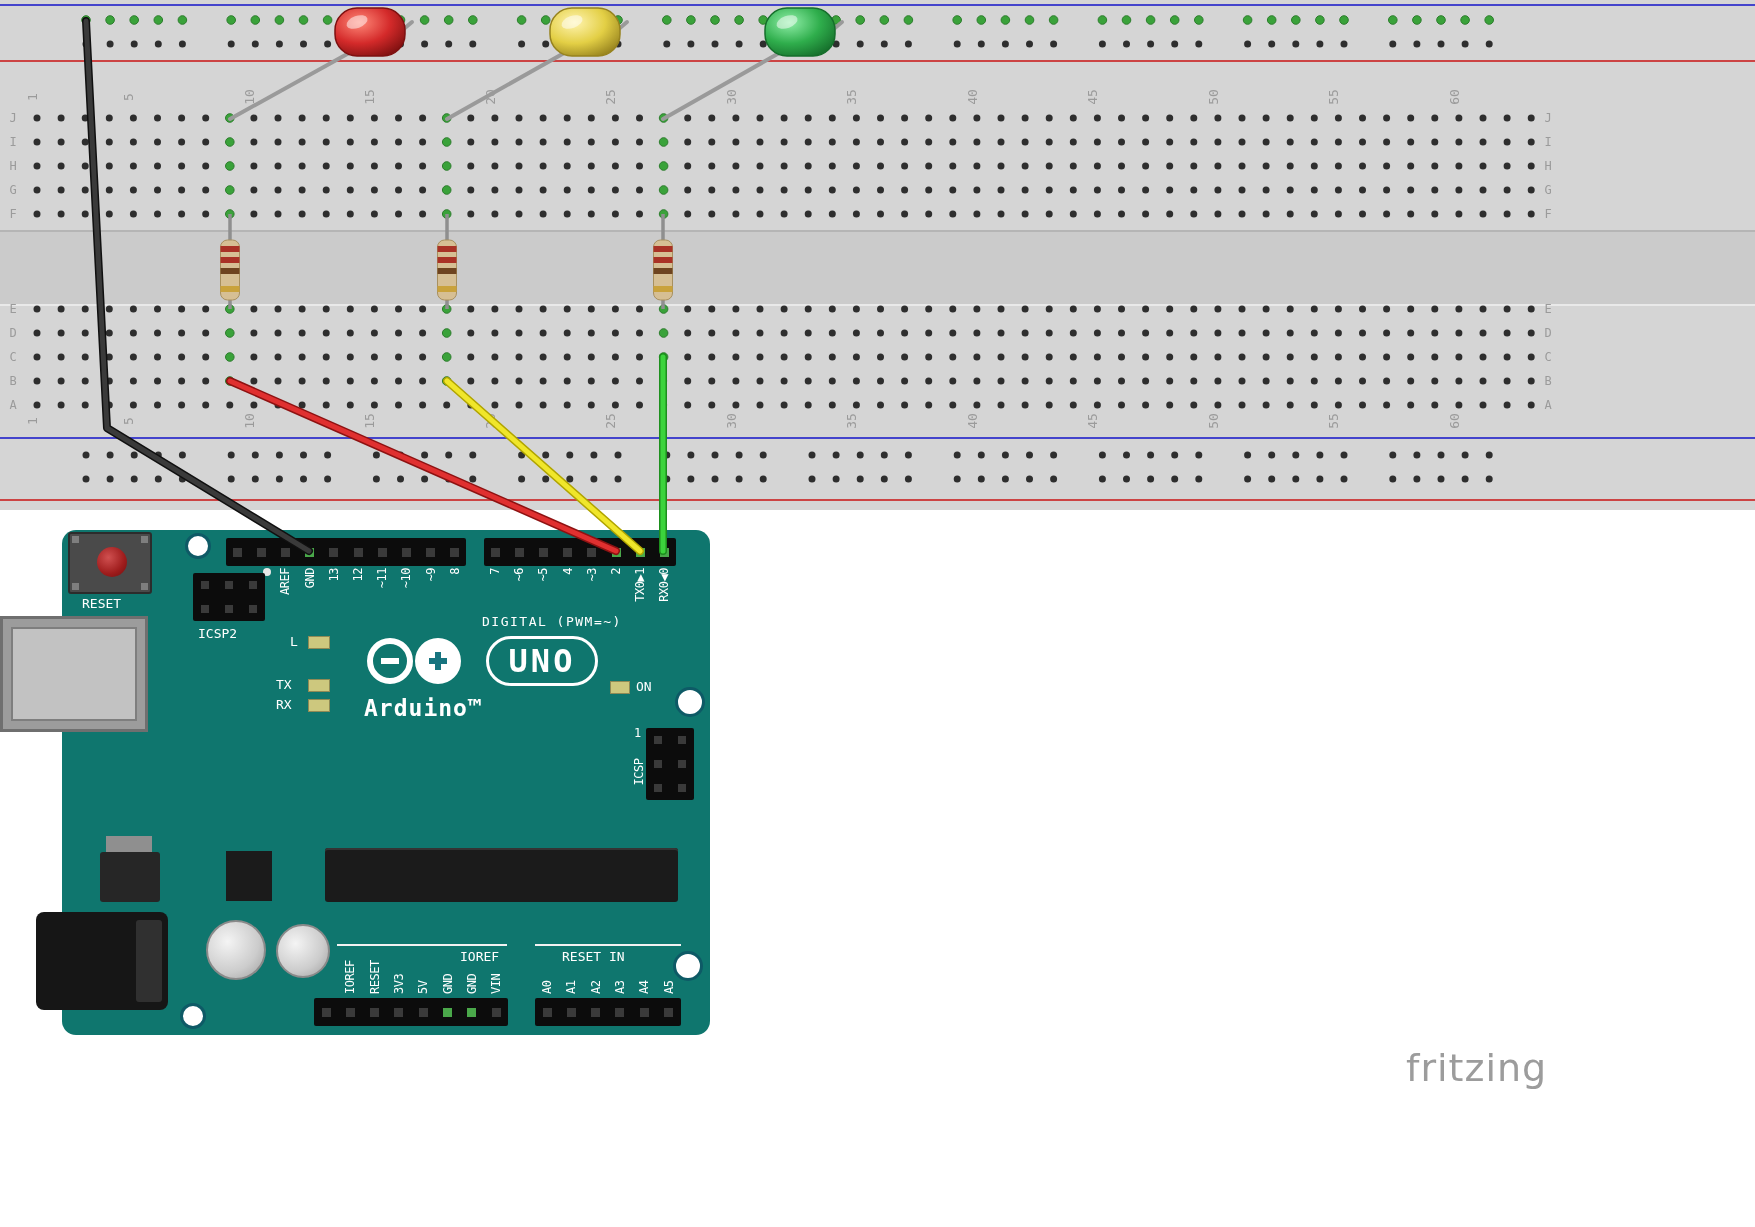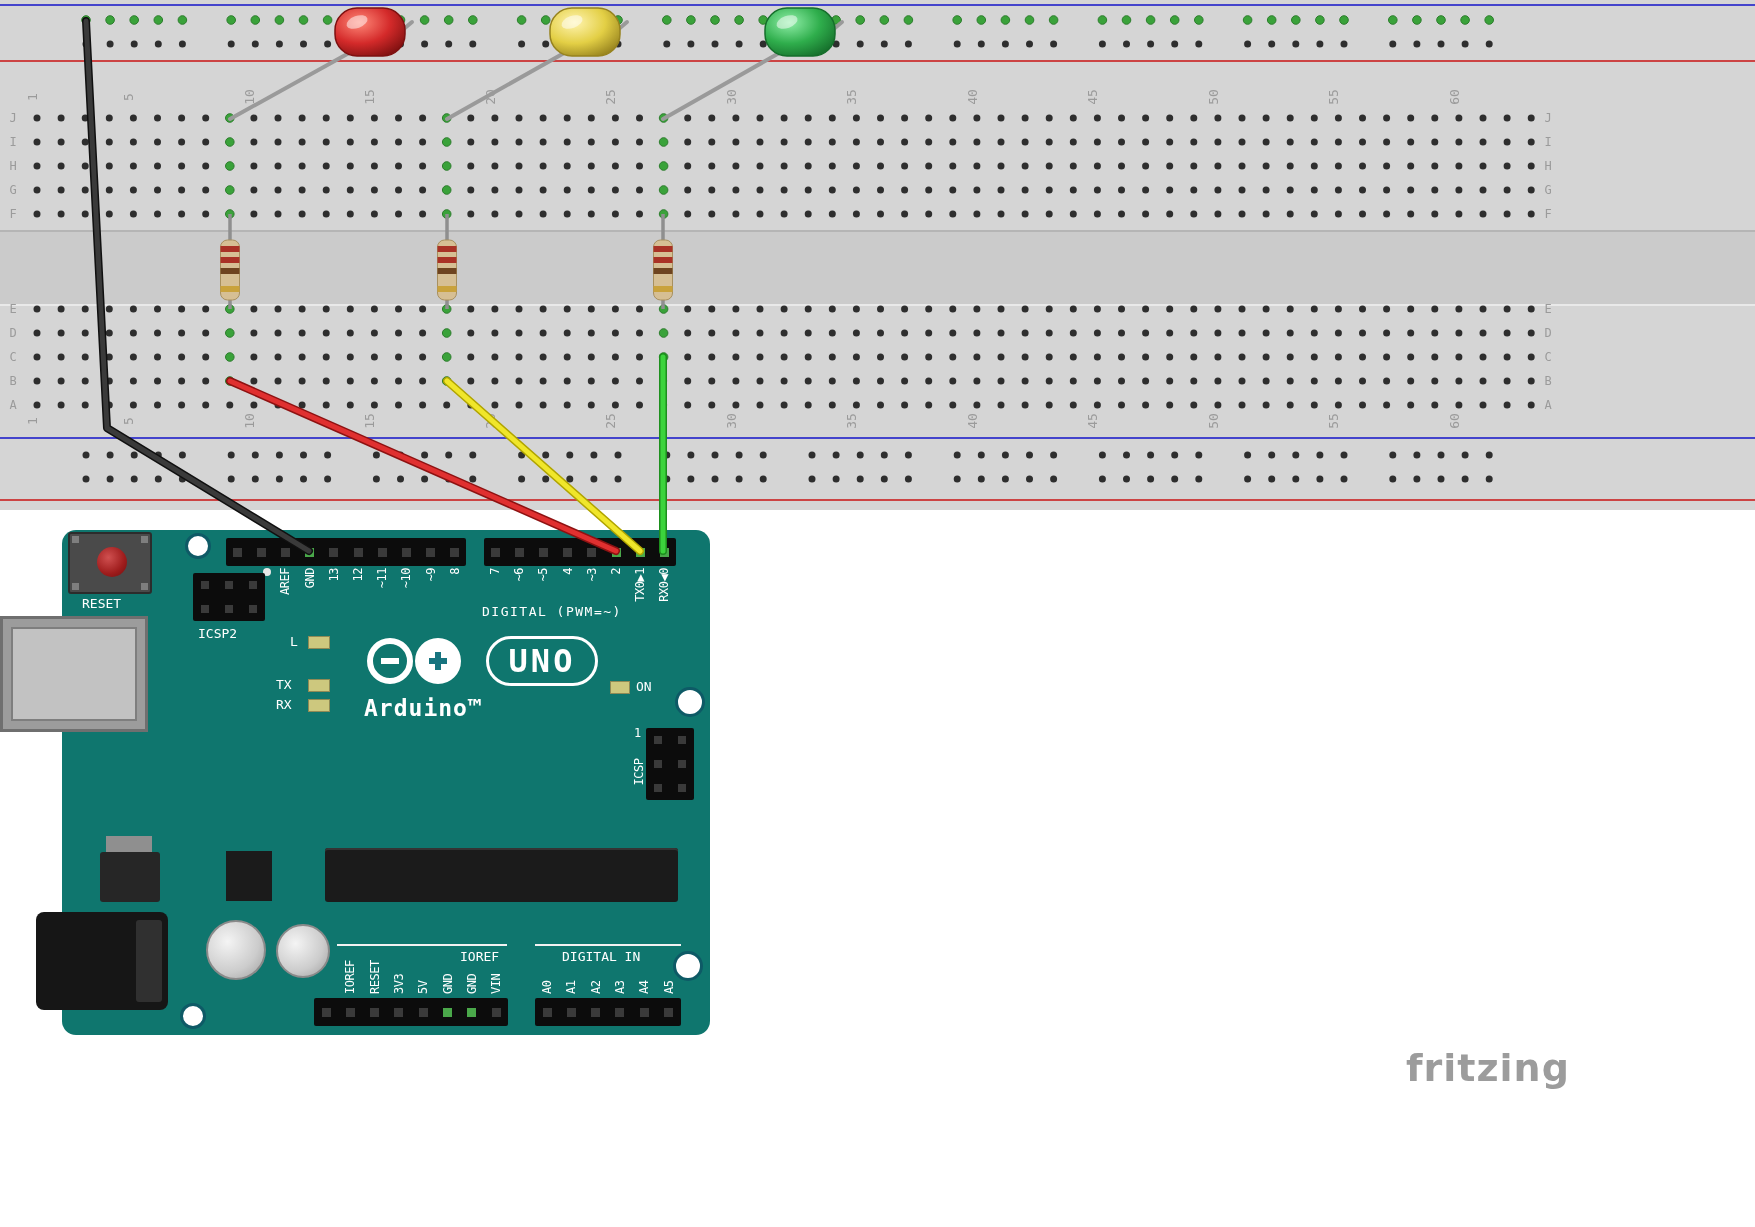--- a/index.html
+++ b/index.html
@@ -51,26 +51,26 @@
          background:radial-gradient(circle at 35% 35%, #f4f4f4, #cccccc 60%, #9d9d9d);
          border:2px solid #8a8a8a; }
   .smd { position:absolute; width:22px; height:13px; background:#cdc87e; border:1px solid #8f8a55; }
   .wdot { position:absolute; left:201px; top:38px; width:8px; height:8px;
           border-radius:50%; background:#e8e8e8; }
   #uno-badge { position:absolute; left:424px; top:106px; width:112px; height:50px;
                border:3px solid #fff; border-radius:26px; color:#fff; font-size:32px;
                font-weight:bold; text-align:center; line-height:45px; letter-spacing:3px; }
   #brand { position:absolute; left:302px; top:165px; color:#fff; font-size:23px;
            font-weight:bold; letter-spacing:1px; }
-  #digital-label { position:absolute; left:420px; top:74px; color:#fff; font-size:13px;
+  #digital-label { position:absolute; left:420px; top:84px; color:#fff; font-size:13px;
                    letter-spacing:1.5px; }
   .logo { position:absolute; left:298px; top:96px; }
 
   #watermark { position:absolute; left:1406px; top:1046px; font-family:"DejaVu Sans",sans-serif;
-               font-weight:bold; font-size:38px; color:#9c9c9c; letter-spacing:1px; }
+               font-weight:normal; font-size:38px; color:#9c9c9c; letter-spacing:1px; }
 </style>
 </head>
 <body>
 
 <div id="breadboard" style="background: rgb(213, 213, 213);">
   <div class="bbline" id="line-blue-top" style="top: 4px; background: rgb(68, 68, 204);"></div>
   <div class="bbline" id="line-red-top" style="top: 60px; background: rgb(204, 68, 68);"></div>
   <div id="channel" style="background: rgb(203, 203, 203);"></div>
   <div class="bbline" id="line-blue-bot" style="top: 437px; background: rgb(68, 68, 204);"></div>
   <div class="bbline" id="line-red-bot" style="top: 499px; background: rgb(204, 68, 68);"></div>
@@ -127,21 +127,21 @@
   <div class="chip-main"></div>
   <div class="chip-small"></div>
   <div class="reg-tab"></div>
   <div class="reg-body"></div>
   <div class="cap" style="left:144px;top:390px;width:60px;height:60px"></div>
   <div class="cap" style="left:214px;top:394px;width:54px;height:54px"></div>
 
   <div class="hline" style="left:275px;top:414px;width:170px"></div>
   <div class="slabel" style="left:398px;top:419px">IOREF</div>
   <div class="hline" style="left:473px;top:414px;width:146px"></div>
-  <div class="slabel" style="left:500px;top:419px">DIGITAL IN</div>
+  <div class="slabel" style="left:500px;top:419px">RESET IN</div>
 <div class="strip" style="left: 164px; top: 8px; width: 240px; height: 28px;"></div>
     <div class="pin" style="left: 166.5px; top: 13.5px; width: 17px; height: 17px;"></div>
     <div class="pin" style="left: 190.7px; top: 13.5px; width: 17px; height: 17px;"></div>
     <div class="pin" style="left: 214.9px; top: 13.5px; width: 17px; height: 17px;"></div>
     <div class="vlabel" style="left: 216.4px; top: 84px; width: 46px; text-align: right;">AREF</div>
     <div class="pin green" style="left: 239.1px; top: 13.5px; width: 17px; height: 17px;"></div>
     <div class="vlabel" style="left: 240.6px; top: 84px; width: 46px; text-align: right;">GND</div>
     <div class="pin" style="left: 263.3px; top: 13.5px; width: 17px; height: 17px;"></div>
     <div class="vlabel" style="left: 264.8px; top: 84px; width: 46px; text-align: right;">13</div>
     <div class="pin" style="left: 287.5px; top: 13.5px; width: 17px; height: 17px;"></div>

